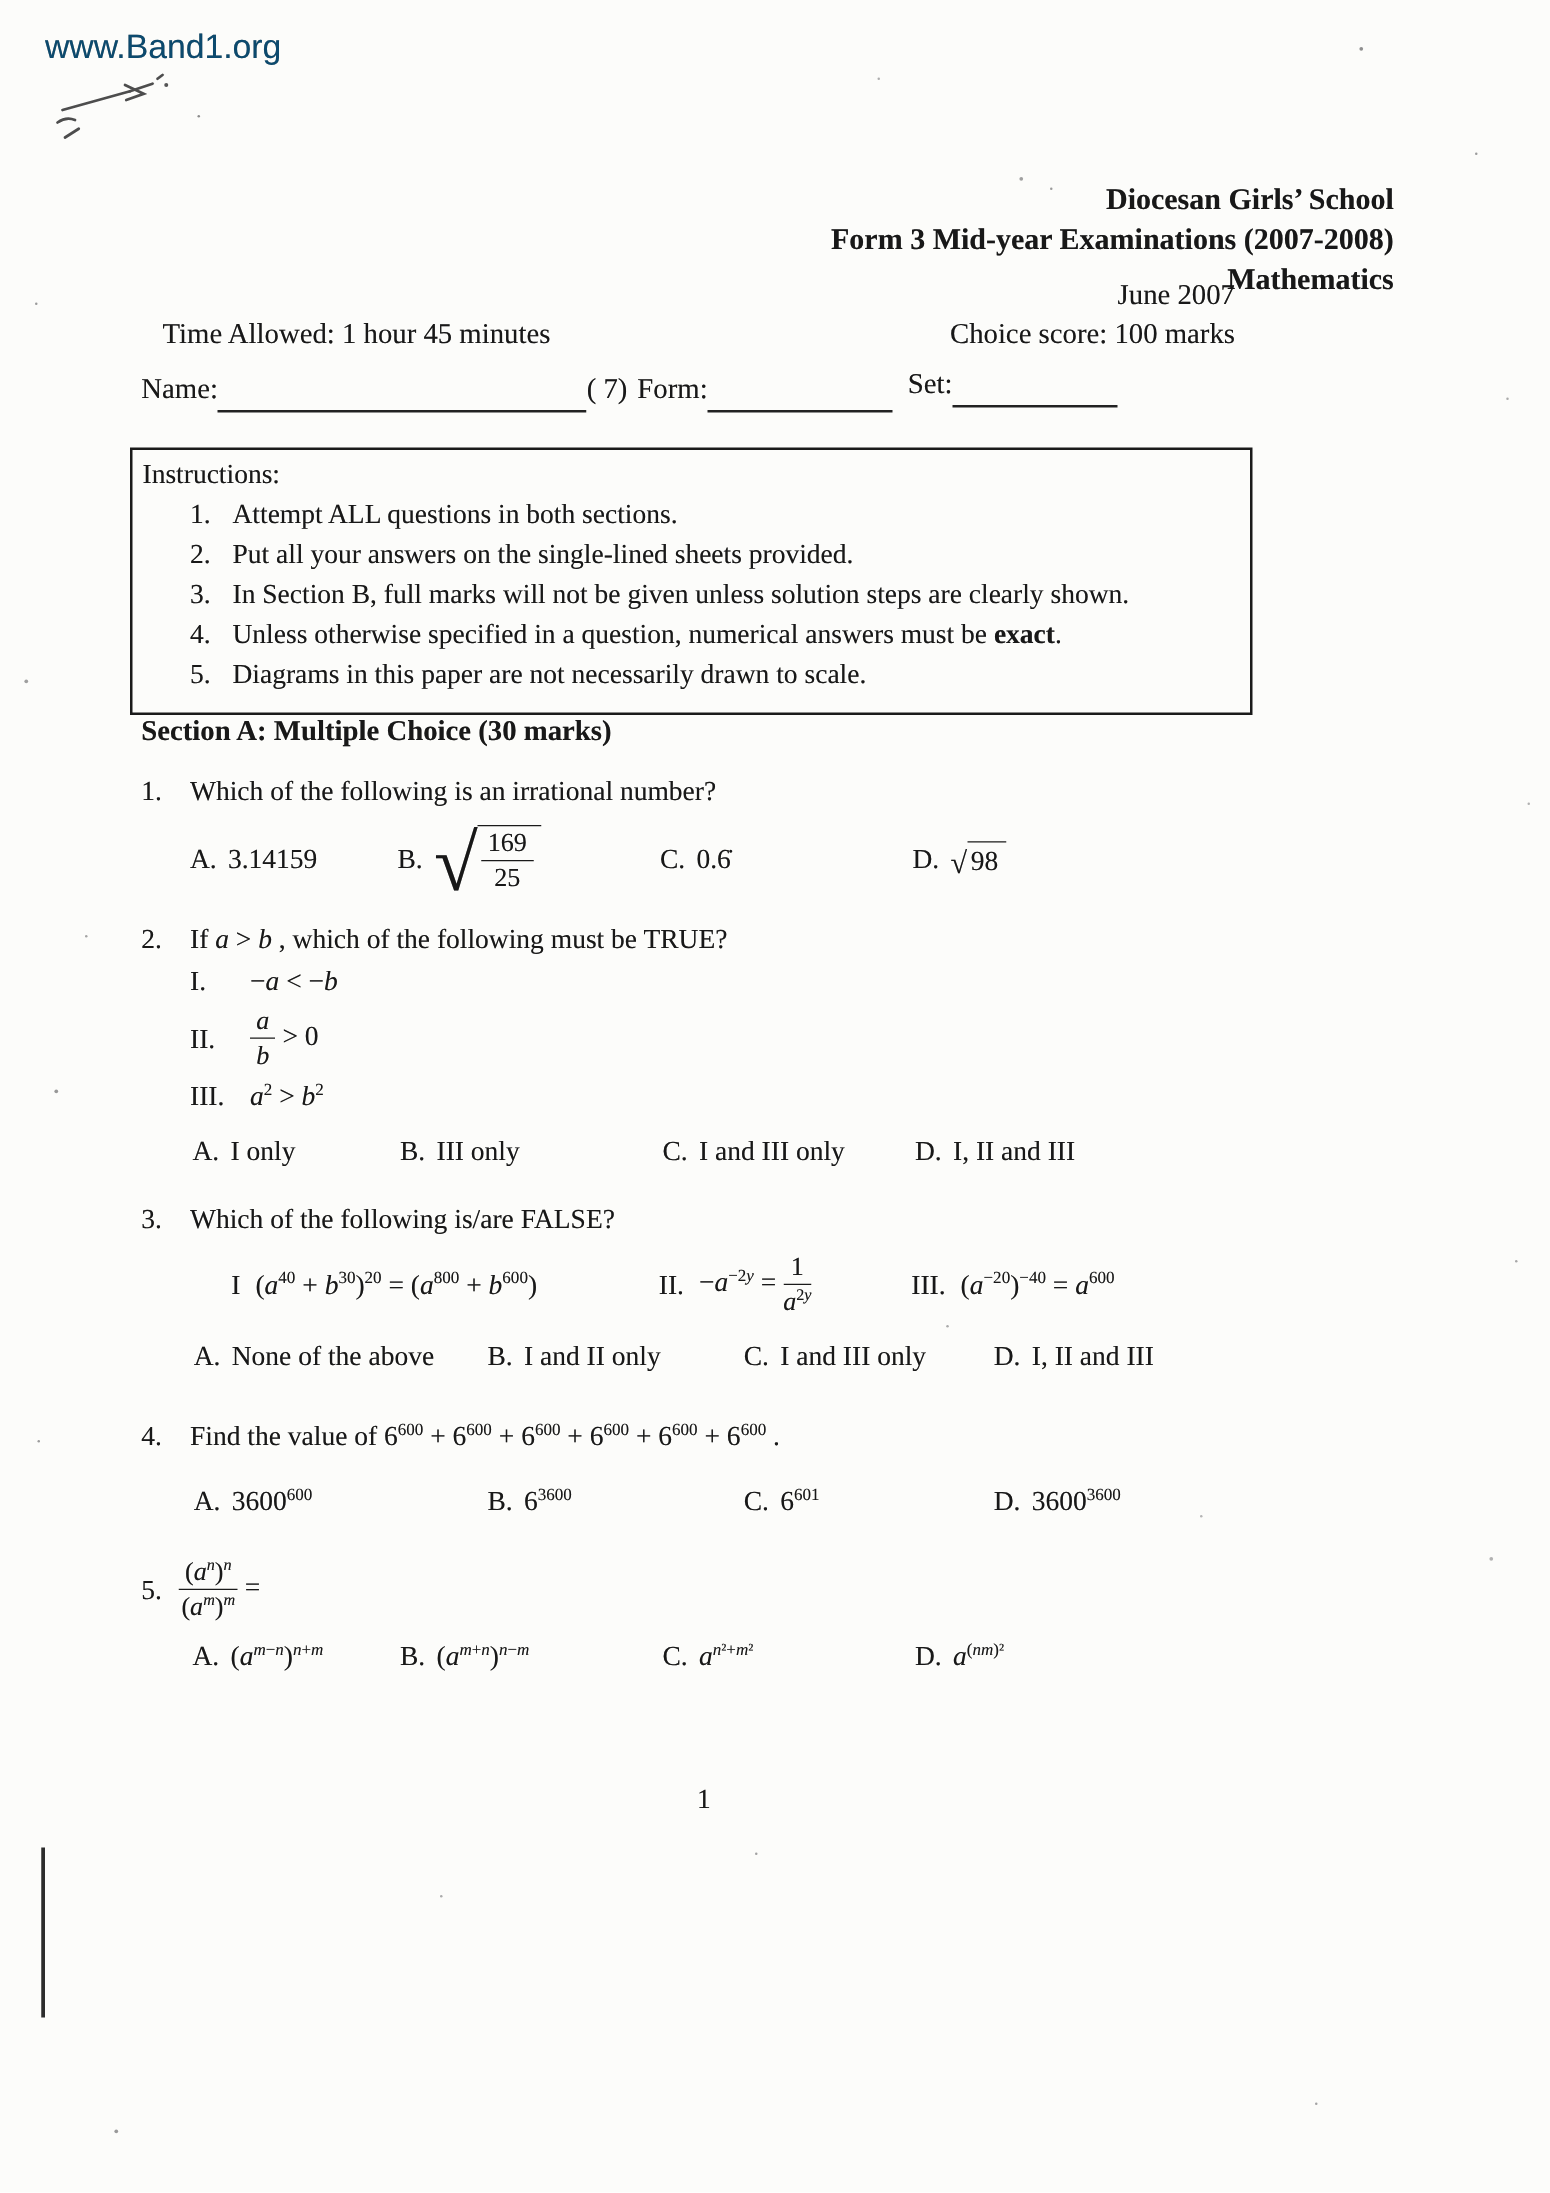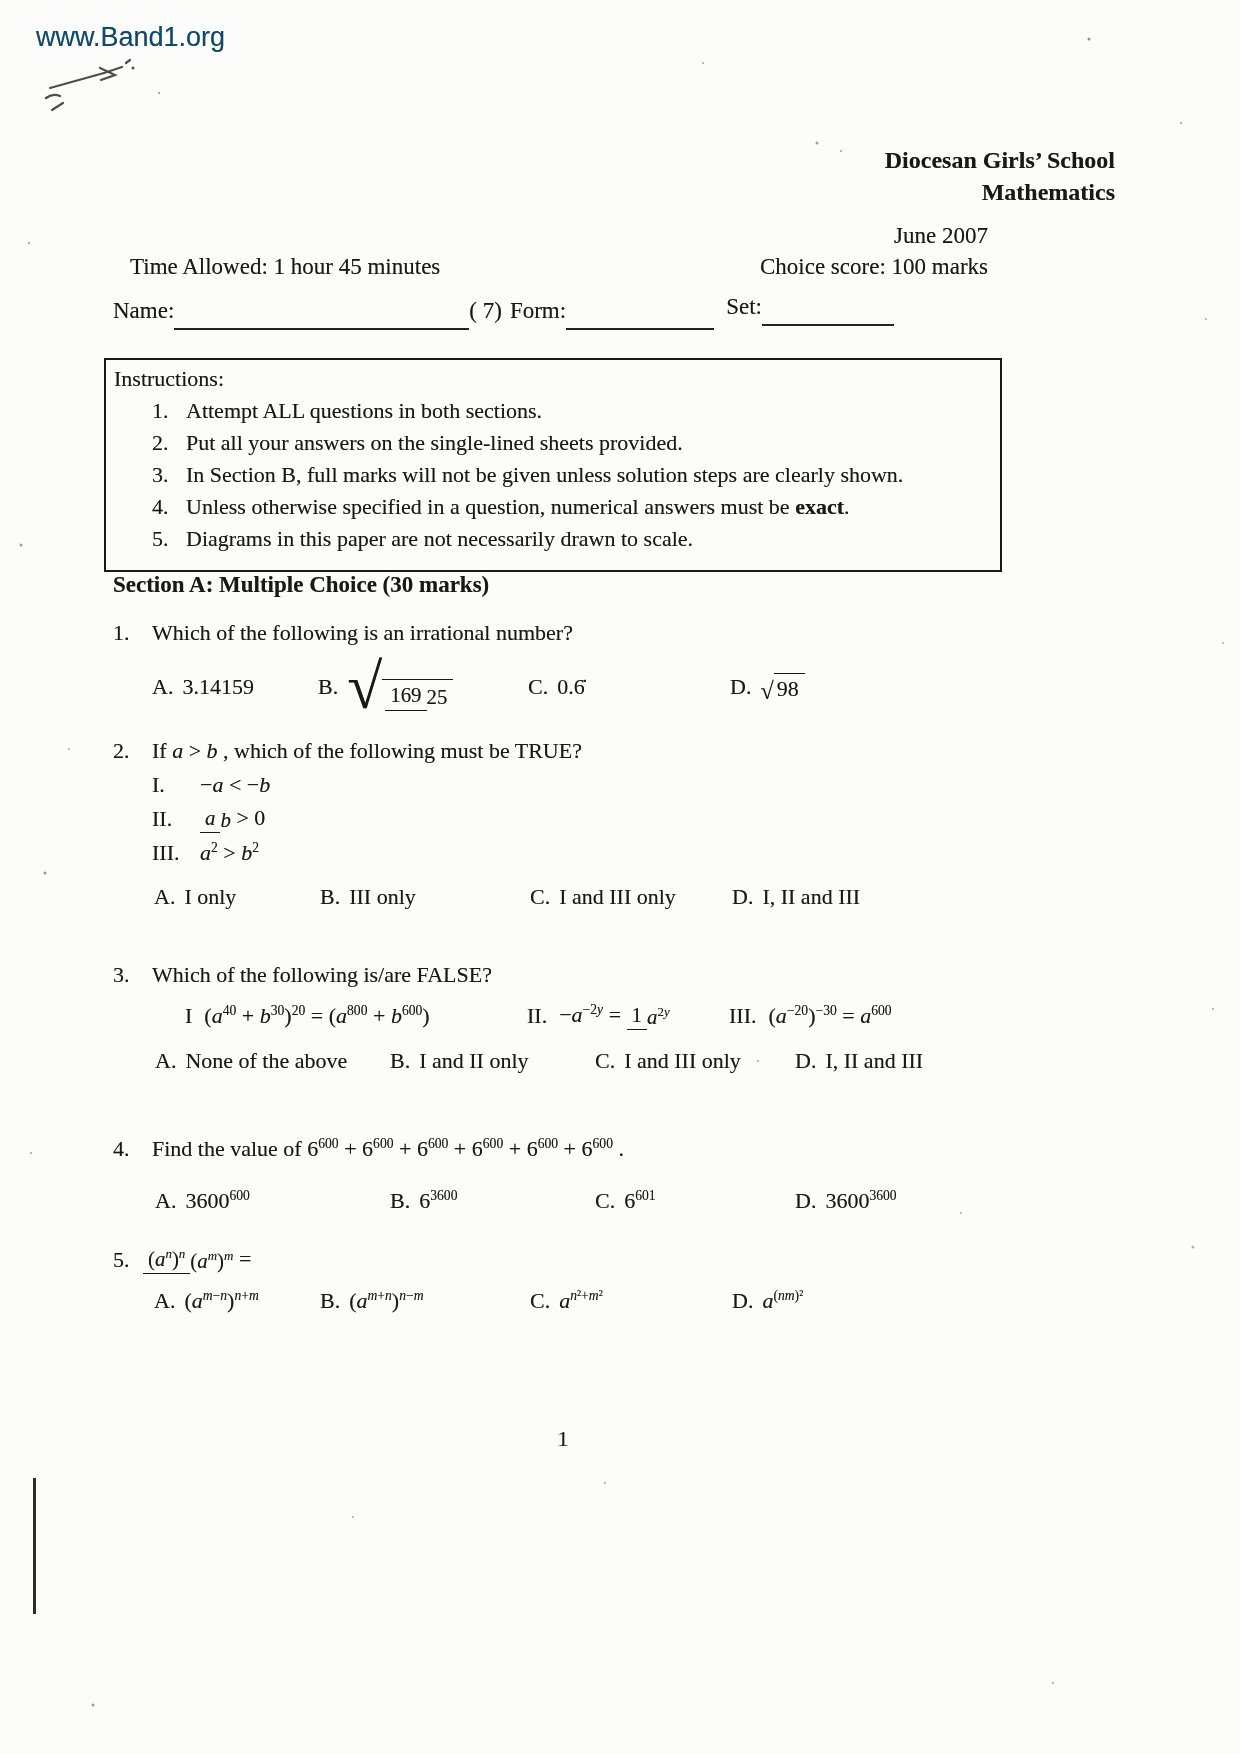--- a/index.html
+++ b/index.html
@@ -61,21 +61,21 @@
       1205px 318px 0 0 #aaaaaa, 28px 242px 0 0 #999999, 20px 544px 0 0.5px #9f9f9f,
       1222px 642px 0 0 #b0b0b0, 68px 748px 0 0 #a5a5a5, 44px 872px 0 0.5px #989898,
       1212px 1008px 0 0 #a8a8a8, 30px 1152px 0 0 #9c9c9c, 1192px 1246px 0 0.5px #b2b2b2,
       604px 1482px 0 0 #a0a0a0, 352px 1516px 0 0 #ababab, 960px 1212px 0 0 #b5b5b5,
       757px 1060px 0 0 #aaaaaa, 92px 1704px 0 0.5px #9a9a9a, 1052px 1682px 0 0 #a2a2a2,
       702px 62px 0 0 #adadad, 158px 92px 0 0 #8c8c8c, 840px 150px 0 0 #9b9b9b;
   }
   
   sup { font-size:0.62em; vertical-align:super; line-height:0; }
   i { font-style:italic; }
-  .frac { display:inline-flex; flex-direction:row; vertical-align:middle; text-align:center; line-height:1.12; font-size:0.95em; }
+  .frac { display:inline-flex; flex-direction:column; vertical-align:middle; text-align:center; line-height:1.12; font-size:0.95em; }
   .frac .num { border-bottom:1.6px solid #1a1a1a; padding:0 5px 2px; display:block; }
   .frac .den { padding-top:2px; display:block; }
   .sqrt { display:inline-flex; align-items:flex-end; vertical-align:middle; }
   .sqrt-sym { line-height:0.85; font-size:1.1em; }
   .sqrt.big .sqrt-sym { font-size:2.9em; line-height:0.74; }
   .sqrt-body { border-top:1.8px solid #1a1a1a; padding:2px 6px 0 3px; }
 </style>
 </head>
 <body>
 
@@ -90,20 +90,21 @@
       <path d="M64 17 L82 11"></path>
       <path d="M6 42 q7 -5 14 -2"></path>
       <path d="M12 54 l11 -7"></path>
       <path d="M86 7 l4 -3"></path>
     </g>
     <circle cx="93" cy="12" r="1.6" fill="#555"></circle>
   </svg>
 
   <div class="header">
     <div>Diocesan Girls’ School</div>
+    <div>Form 3 Mid-year Examinations (2007-2008)</div>
     <div>Mathematics</div>
   </div>
 
   <div class="dateblock">
     <div>June 2007</div>
     <div>Choice score: 100 marks</div>
   </div>
 
   <div class="time">Time Allowed: 1 hour 45 minutes</div>
 
@@ -231,21 +232,21 @@
       </div>
       <div class="stmt-inline">
         <span>II.</span>
         <span>−<i>a</i><sup>−2<i>y</i></sup> = <span class="frac">
               <span class="num">1</span>
               <span class="den"><i>a</i><sup>2<i>y</i></sup></span>
             </span></span>
       </div>
       <div class="stmt-inline">
         <span>III.</span>
-        <span>(<i>a</i><sup>−20</sup>)<sup>−30</sup> = <i>a</i><sup>600</sup></span>
+        <span>(<i>a</i><sup>−20</sup>)<sup>−40</sup> = <i>a</i><sup>600</sup></span>
       </div>
     </div>
     <div class="opts opts-q3">
       <div class="opt">
         <span class="olabel">A.</span>
         <span class="ovalue">None of the above</span>
       </div>
       <div class="opt">
         <span class="olabel">B.</span>
         <span class="ovalue">I and II only</span>

